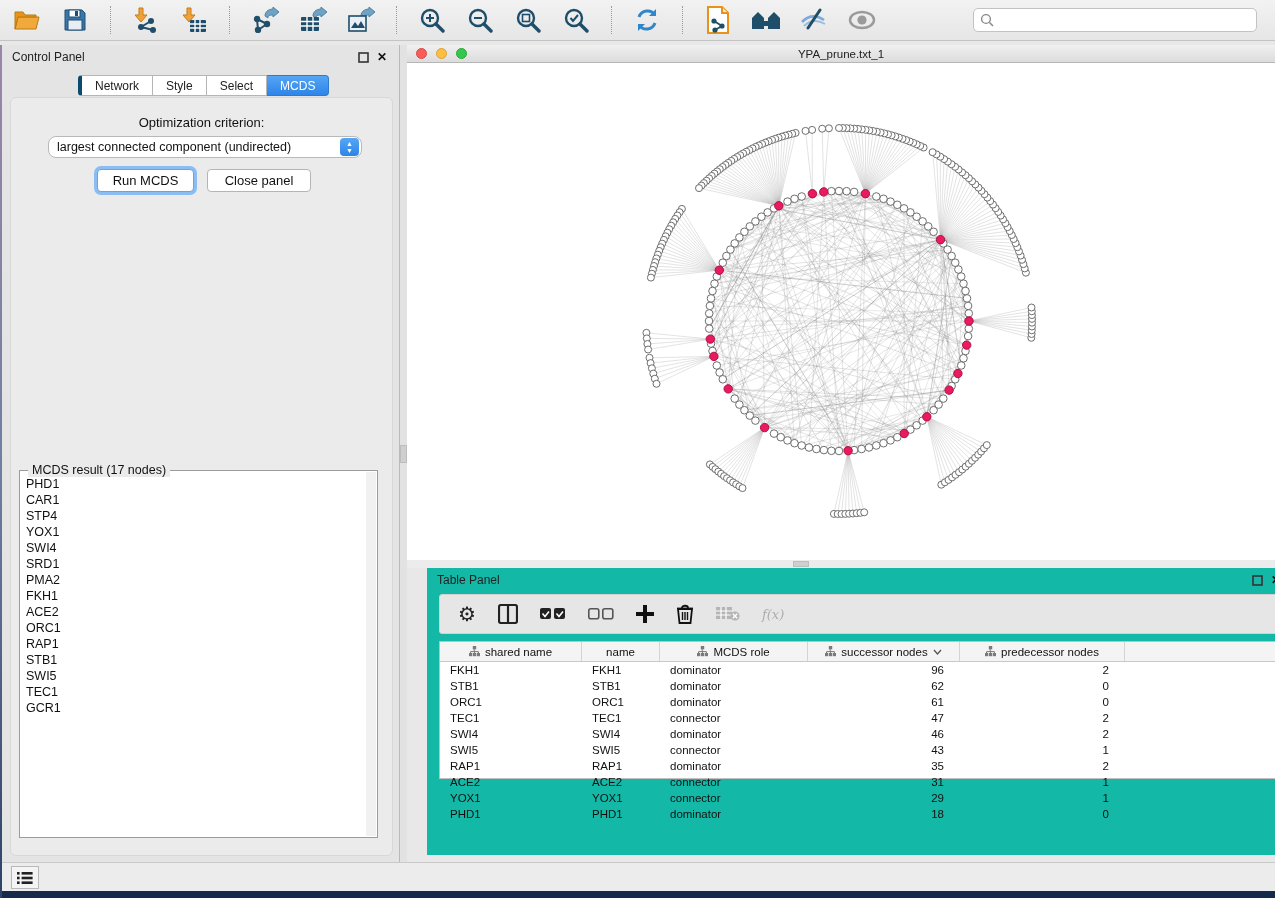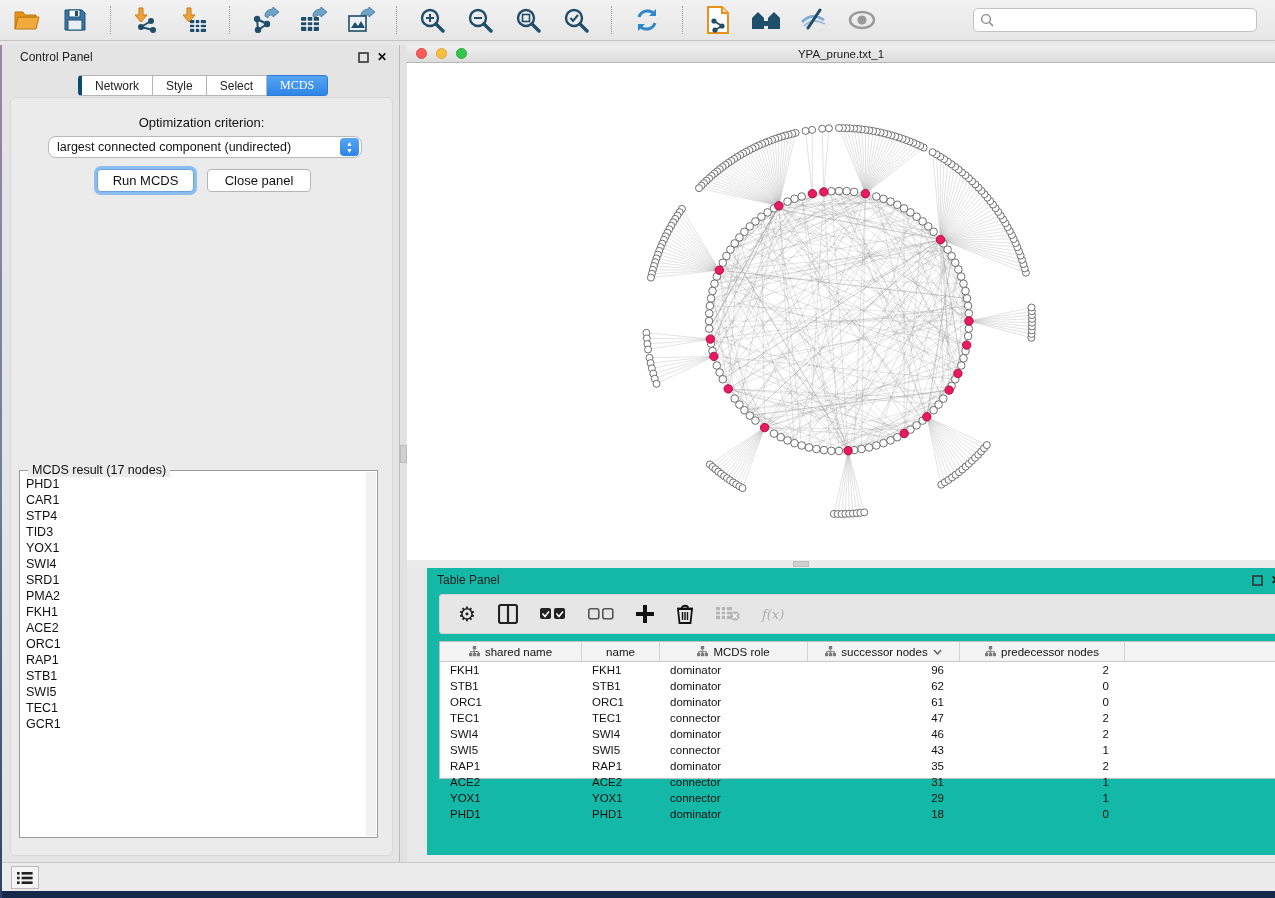--- a/index.html
+++ b/index.html
@@ -18,34 +18,34 @@
     display:flex; align-items:center; padding:0 10px; gap:14px; }
   .tb-sep { width:1px; height:28px; border-left:1px dotted #9a9a9a; margin:0 4px; }
   .tb-btn { width:34px; height:32px; display:flex; align-items:center; justify-content:center; }
   .tb-spacer { flex:1; }
   #search-box { width:284px; height:24px; background:#fff; border:1px solid #c3c3c3;
     border-radius:5px; display:flex; align-items:center; padding:0 6px; gap:4px; margin-right:8px; }
   #search-box input { border:none; outline:none; flex:1; font-size:12px; background:transparent; }
 
   
   #control-panel { position:absolute; left:2px; top:45px; width:398px; height:817px;
-    background:#e4e4e4; border-right:1px solid #b9b9b9;padding-left:8px; }
+    background:#e4e4e4; border-right:1px solid #b9b9b9; }
   .panel-header { position:relative; height:24px; }
   .panel-title { position:absolute; left:10px; top:5px; font-size:12px; color:#222; }
   .panel-float { position:absolute; top:7px; }
   .panel-close { position:absolute; top:6px; font-size:12px; font-weight:bold; color:#111; line-height:1; }
   #cp-float { right:30px; } #cp-close { right:12px; }
 
   .tabbar { position:absolute; display:flex; }
   #cp-tabs { left:76px; top:30px; }
   .seg { height:21px; background:#fff; border:1px solid #b5b5b5; border-left:none;
     font-size:12px; color:#222; display:flex; align-items:center; justify-content:center; padding:0 13px; }
   .seg:first-child { border-left:4px solid #0c4a6e; border-radius:4px 0 0 4px; }
   .seg:last-child { border-radius:0 4px 4px 0; }
-  .seg.active { background:linear-gradient(180deg,#55a5f4,#2e85e8); color:#fff; border-color:#2e7ad0;font-family:Liberation Serif, serif; }
+  .seg.active { background:linear-gradient(180deg,#55a5f4,#2e85e8); color:#fff; border-color:#2e7ad0; }
 
   #cp-content { position:absolute; left:8px; right:6px; top:52px; bottom:6px;
     background:#ebebeb; border:1px solid #d8d8d8; border-radius:6px; }
   #opt-label { position:absolute; left:0; right:0; top:17px; text-align:center; font-size:13px; color:#111; }
   #opt-select { position:absolute; left:37px; top:38px; width:314px; height:22px; background:#fff;
     border:1px solid #b9b9b9; border-radius:8px; display:flex; align-items:center; }
   #opt-select .sel-text { flex:1; font-size:12.5px; padding-left:8px; color:#111; white-space:nowrap; }
   .sel-stepper { width:19px; height:18px; margin-right:2px; border-radius:4px;
     background:linear-gradient(180deg,#57a7f5,#2e83e7); display:flex; flex-direction:column;
     align-items:center; justify-content:center; gap:1px; }
@@ -285,21 +285,20 @@
           </span>
       </div>
       <div class="cp-btn" id="run-btn">Run MCDS</div>
       <div class="cp-btn" id="close-panel-btn">Close panel</div>
       <div id="mcds-box">
         <span id="mcds-legend">MCDS result (17 nodes)</span>
         <div id="mcds-list">
             <div>PHD1</div>
             <div>CAR1</div>
             <div>STP4</div>
-            <div>TID3</div>
             <div>YOX1</div>
             <div>SWI4</div>
             <div>SRD1</div>
             <div>PMA2</div>
             <div>FKH1</div>
             <div>ACE2</div>
             <div>ORC1</div>
             <div>RAP1</div>
             <div>STB1</div>
             <div>SWI5</div>

